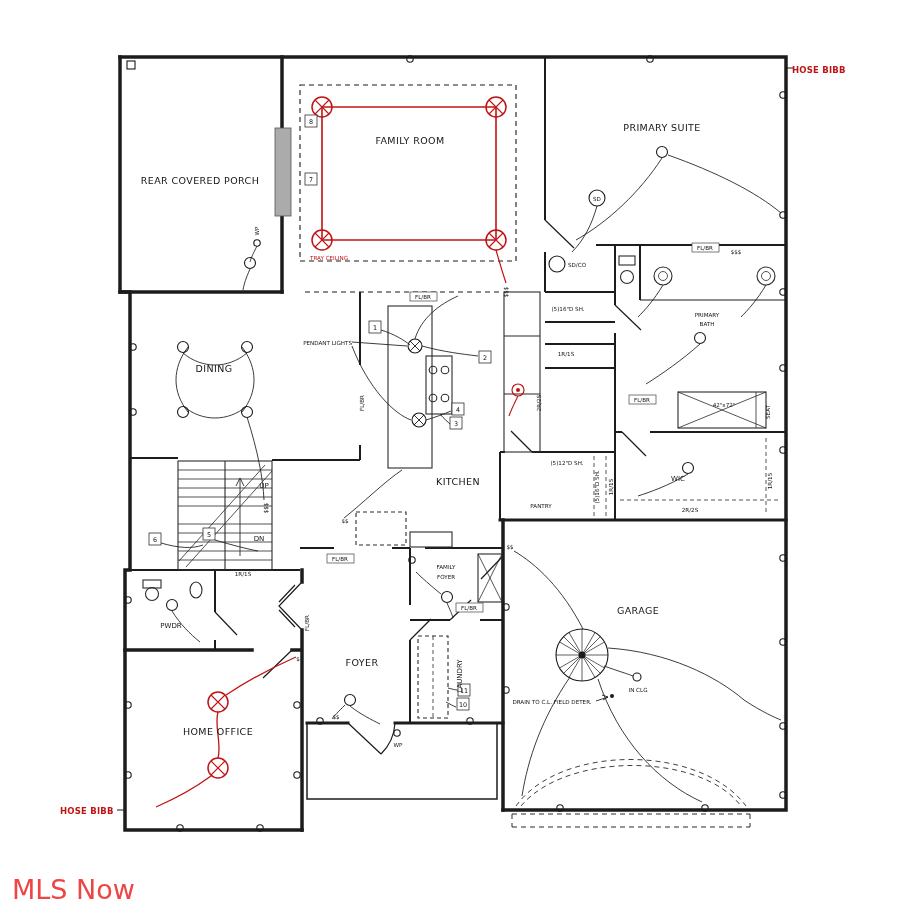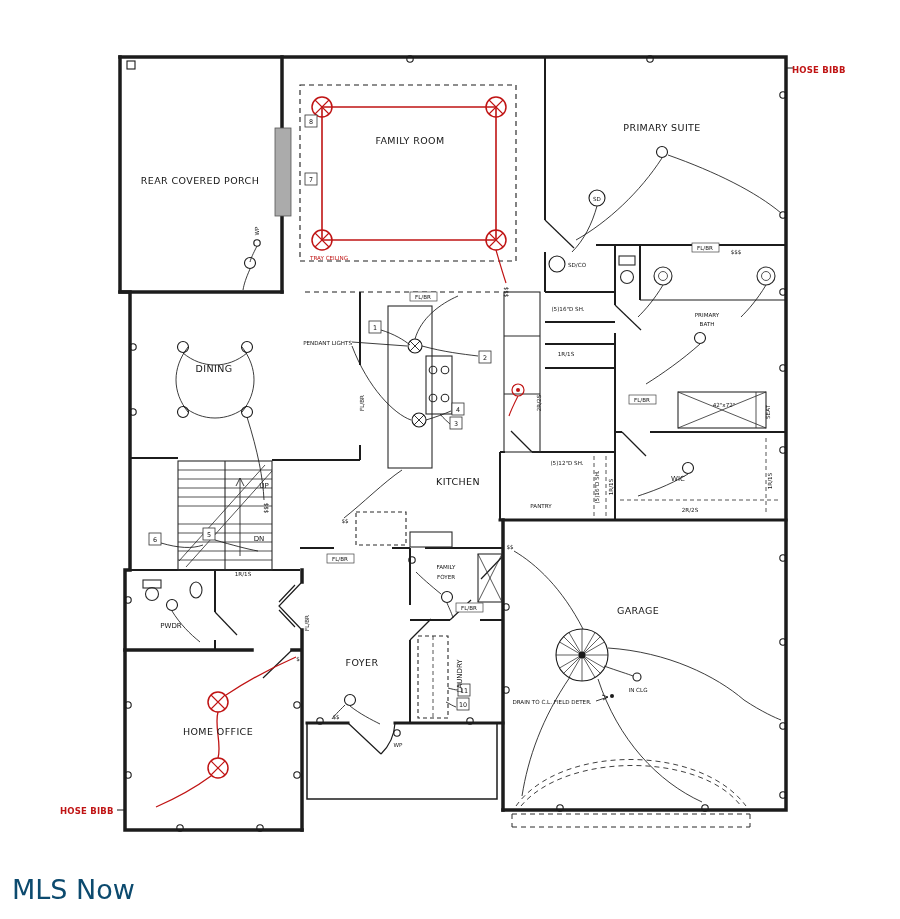--- a/index.html
+++ b/index.html
@@ -6,21 +6,21 @@
   .canvas{position:relative;width:900px;height:919px;background:#fff;overflow:hidden;
           font-family:"DejaVu Sans","Liberation Sans",sans-serif;}
   .canvas svg{position:absolute;left:0;top:0;}
   text{fill:#141414;font-family:"DejaVu Sans","Liberation Sans",sans-serif;}
   .lbl{font-size:9.5px;letter-spacing:.4px;}
   .md{font-size:7px;}
   .xs{font-size:5.6px;}
   .marker{font-size:6.4px;}
   .red{fill:#c01414;}
   .bold{font-weight:bold;font-size:8.5px;letter-spacing:.2px;}
-  .watermark{position:absolute;left:12px;top:874px;font-size:27px;color:#0c4a6e;}
+  .watermark{position:absolute;left:12px;top:874px;font-size:27px;color:#ef4444;}
 </style>
 </head>
 <body>
 
 <div class="canvas">
 <svg viewBox="0 0 900 919" width="900" height="919">
 
   <g stroke="#1c1c1c" stroke-width="3.5" fill="none" stroke-linecap="square">
     <path d="M120,57 H786 V810 H503"></path>
     <path d="M503,520 V810"></path>

